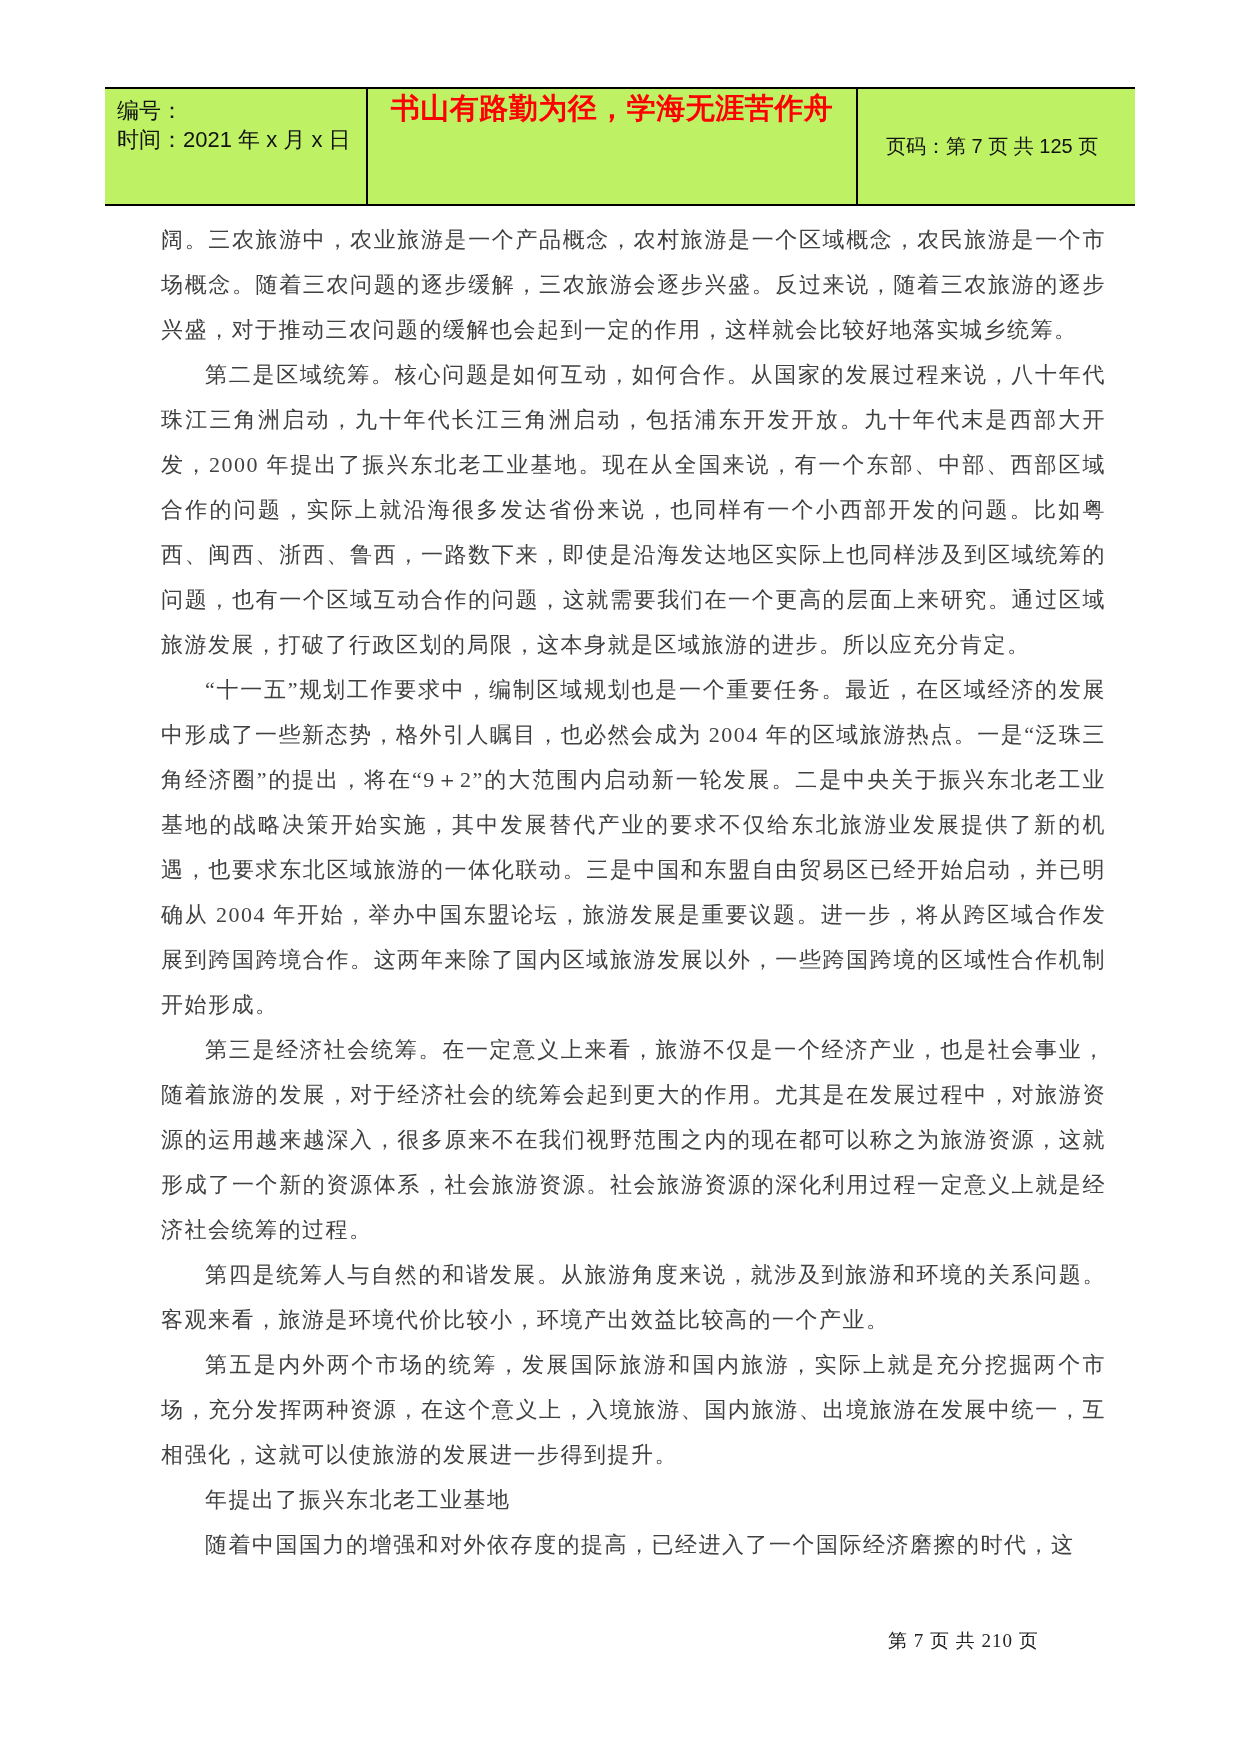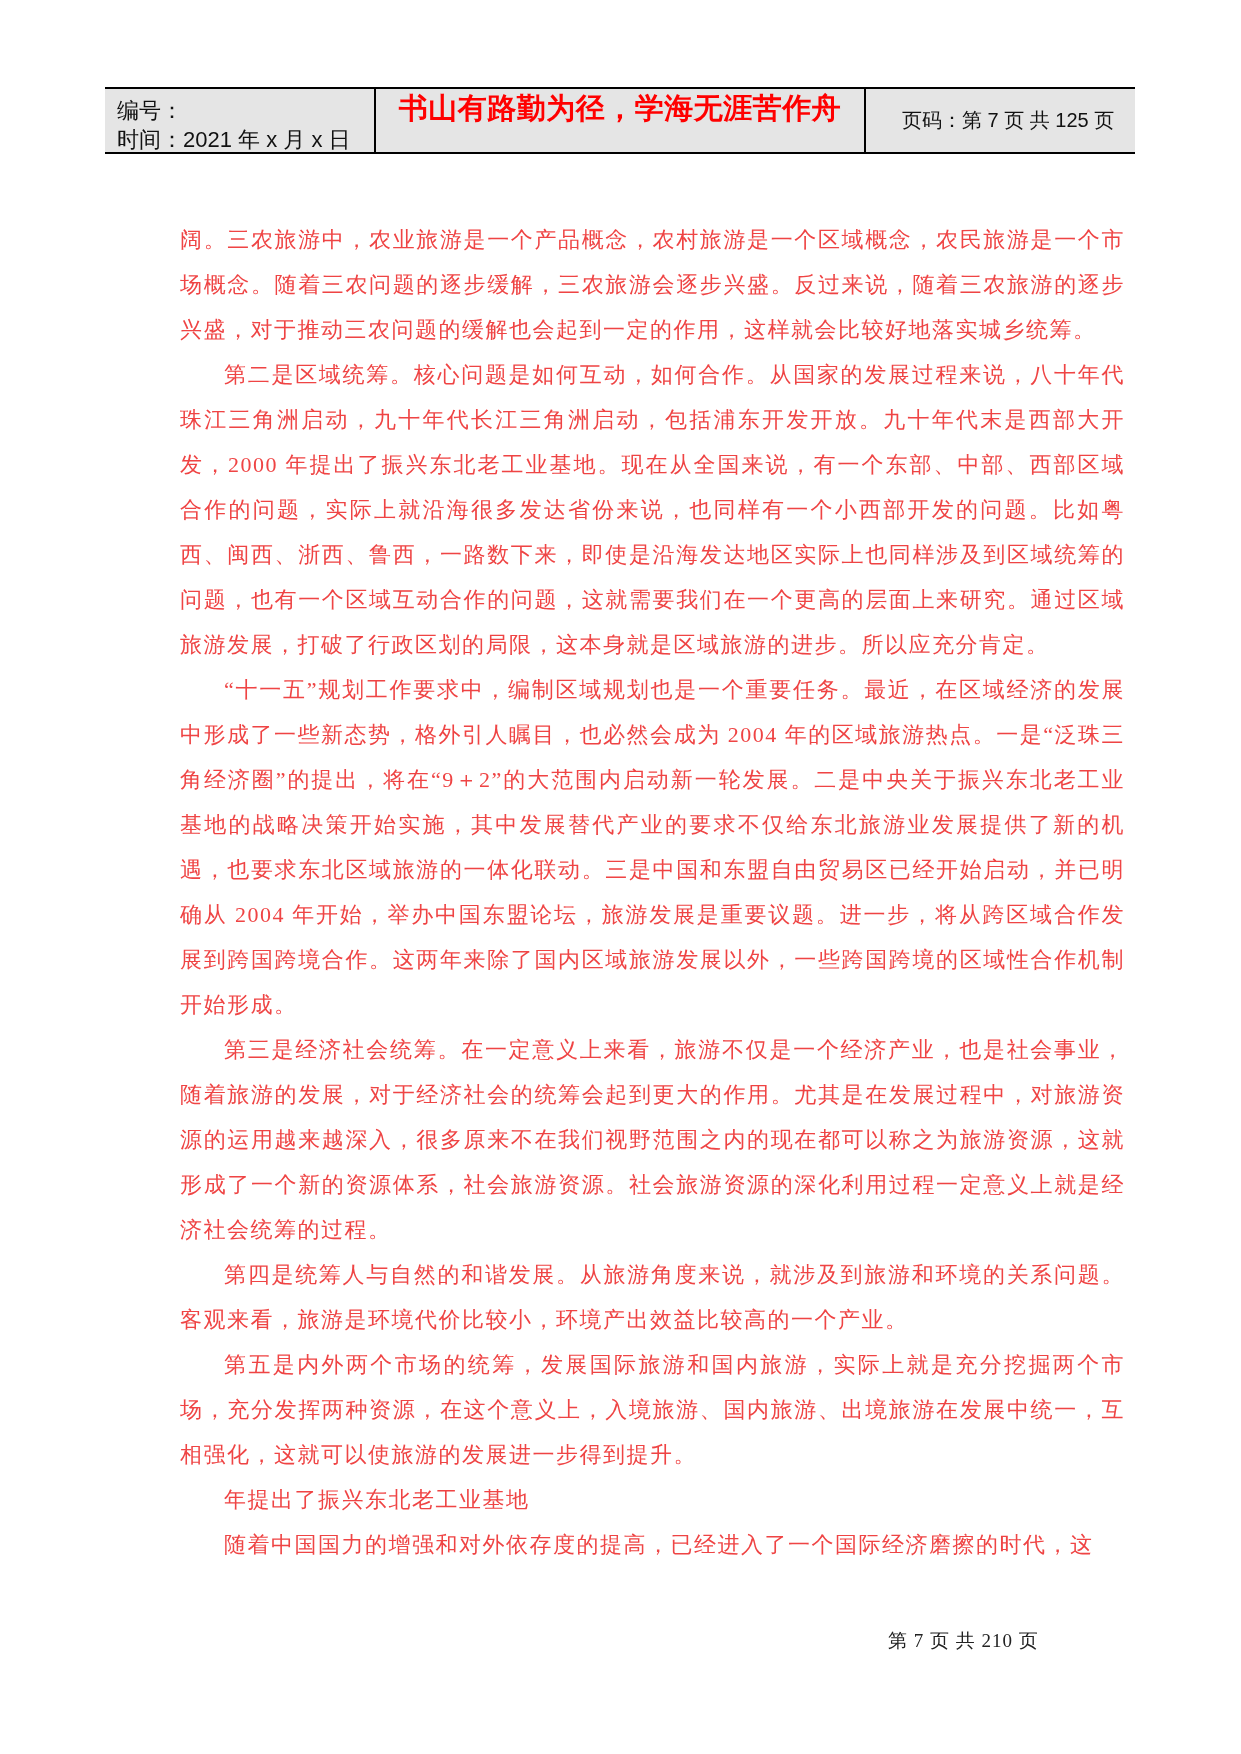--- a/index.html
+++ b/index.html
@@ -12,27 +12,26 @@
     color: #1a1a1a;
     overflow: hidden;
   }
 
   
   .header-table {
     position: absolute;
     left: 105px;
     top: 87px;
     width: 1030px;
-    height: 67px;
+    height: 119px;
     border-top: 2px solid #000;
     border-bottom: 2px solid #000;
     display: flex;
     box-sizing: border-box;
-    background: #e5e5e5;
-    gap: 8px;
+    background: #bef264;
   }
   .hcell { box-sizing: border-box; }
   .hcell-left {
     width: 261px;
     padding: 7px 6px 0 12px;
     font-family: "Liberation Sans", sans-serif;
     font-size: 22px;
     line-height: 29px;
     color: #111;
   }
@@ -56,28 +55,28 @@
     padding-left: 28px;
     font-family: "Liberation Sans", sans-serif;
     font-size: 20px;
     color: #111;
     white-space: nowrap;
   }
 
   
   .doc-body {
     position: absolute;
-    left: 180px;
+    left: 161px;
     top: 217px;
     width: 945px;
     font-size: 22px;
     line-height: 45px;
     letter-spacing: 1.5px;
     text-align: justify;
-    color: #ef4444;
+    color: #404040;
   }
   .doc-body p { margin: 0; padding: 0; }
   .doc-body p.indent { text-indent: 2em; }
 
   
   .doc-footer {
     position: absolute;
     left: 888px;
     top: 1628px;
     font-size: 19px;

